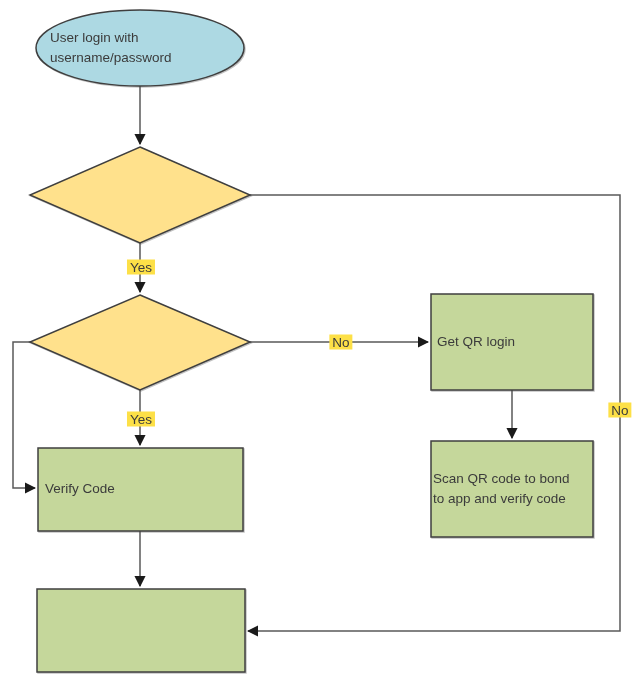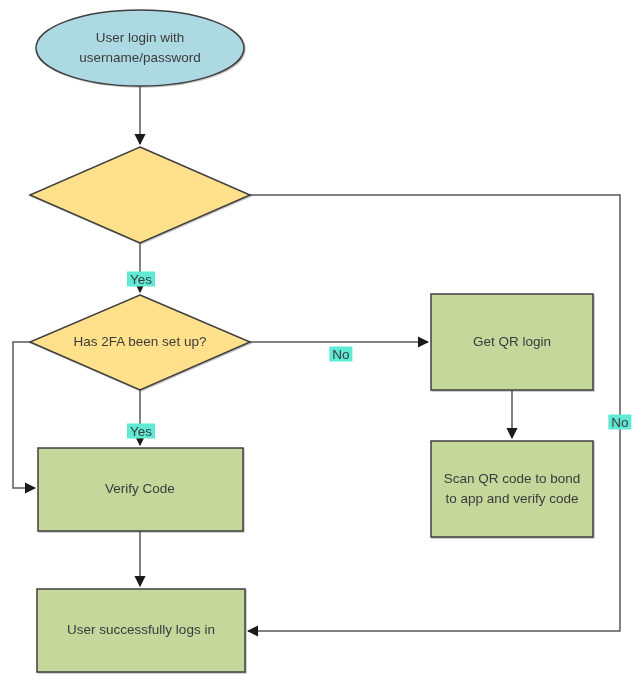--- a/index.html
+++ b/index.html
@@ -16,35 +16,33 @@
     overflow: hidden;
   }
   .canvas svg {
     position: absolute;
     left: 0;
     top: 0;
   }
   .label {
     position: absolute;
     transform: translate(-50%, -50%);
-    text-align: center;
     white-space: pre-line;
     font-size: 13.5px;
     line-height: 1.45;
     color: #3b3b3b;
   }
   .edge-label {
     position: absolute;
     transform: translate(-50%, -50%);
-    background: #5eead4;
+    background: #fde047;
     padding: 0 3px;
     font-size: 13.5px;
     color: #3b3b3b;
     white-space: nowrap;
-    margin-top: 12px;
   }
   .shape {
     filter: drop-shadow(1px 1px 0.5px rgba(80,80,80,0.35));
   }
 </style>
 </head>
 <body>
 
 <div class="canvas">
 
@@ -72,25 +70,23 @@
       <polygon points="140,295 250,342 140,390 30,342" fill="#FFE18C"></polygon>
       <rect x="431" y="294" width="162" height="96" fill="#C5D79B"></rect>
       <rect x="431" y="441" width="162" height="96" fill="#C5D79B"></rect>
       <rect x="38" y="448" width="205" height="83" fill="#C5D79B"></rect>
       <rect x="37" y="589" width="208" height="83" fill="#C5D79B"></rect>
     </g>
   </svg>
 
   <div class="label" style="left:140px; top:48px; width:180px;">User login with
 username/password</div>
-  <div class="label" style="left:140px; top:342px; width:180px;">Has 2FA been set up?</div>
   <div class="label" style="left:512px; top:342px; width:150px;">Get QR login</div>
   <div class="label" style="left:512px; top:489px; width:158px;">Scan QR code to bond
 to app and verify code</div>
   <div class="label" style="left:140px; top:489px; width:190px;">Verify Code</div>
-  <div class="label" style="left:141px; top:630px; width:200px;">User successfully logs in</div>
 
   <div class="edge-label" style="left:141px; top:267px;">Yes</div>
   <div class="edge-label" style="left:620px; top:410px;">No</div>
   <div class="edge-label" style="left:141px; top:419px;">Yes</div>
   <div class="edge-label" style="left:341px; top:342px;">No</div>
 
 </div>
 
 </body></html>

